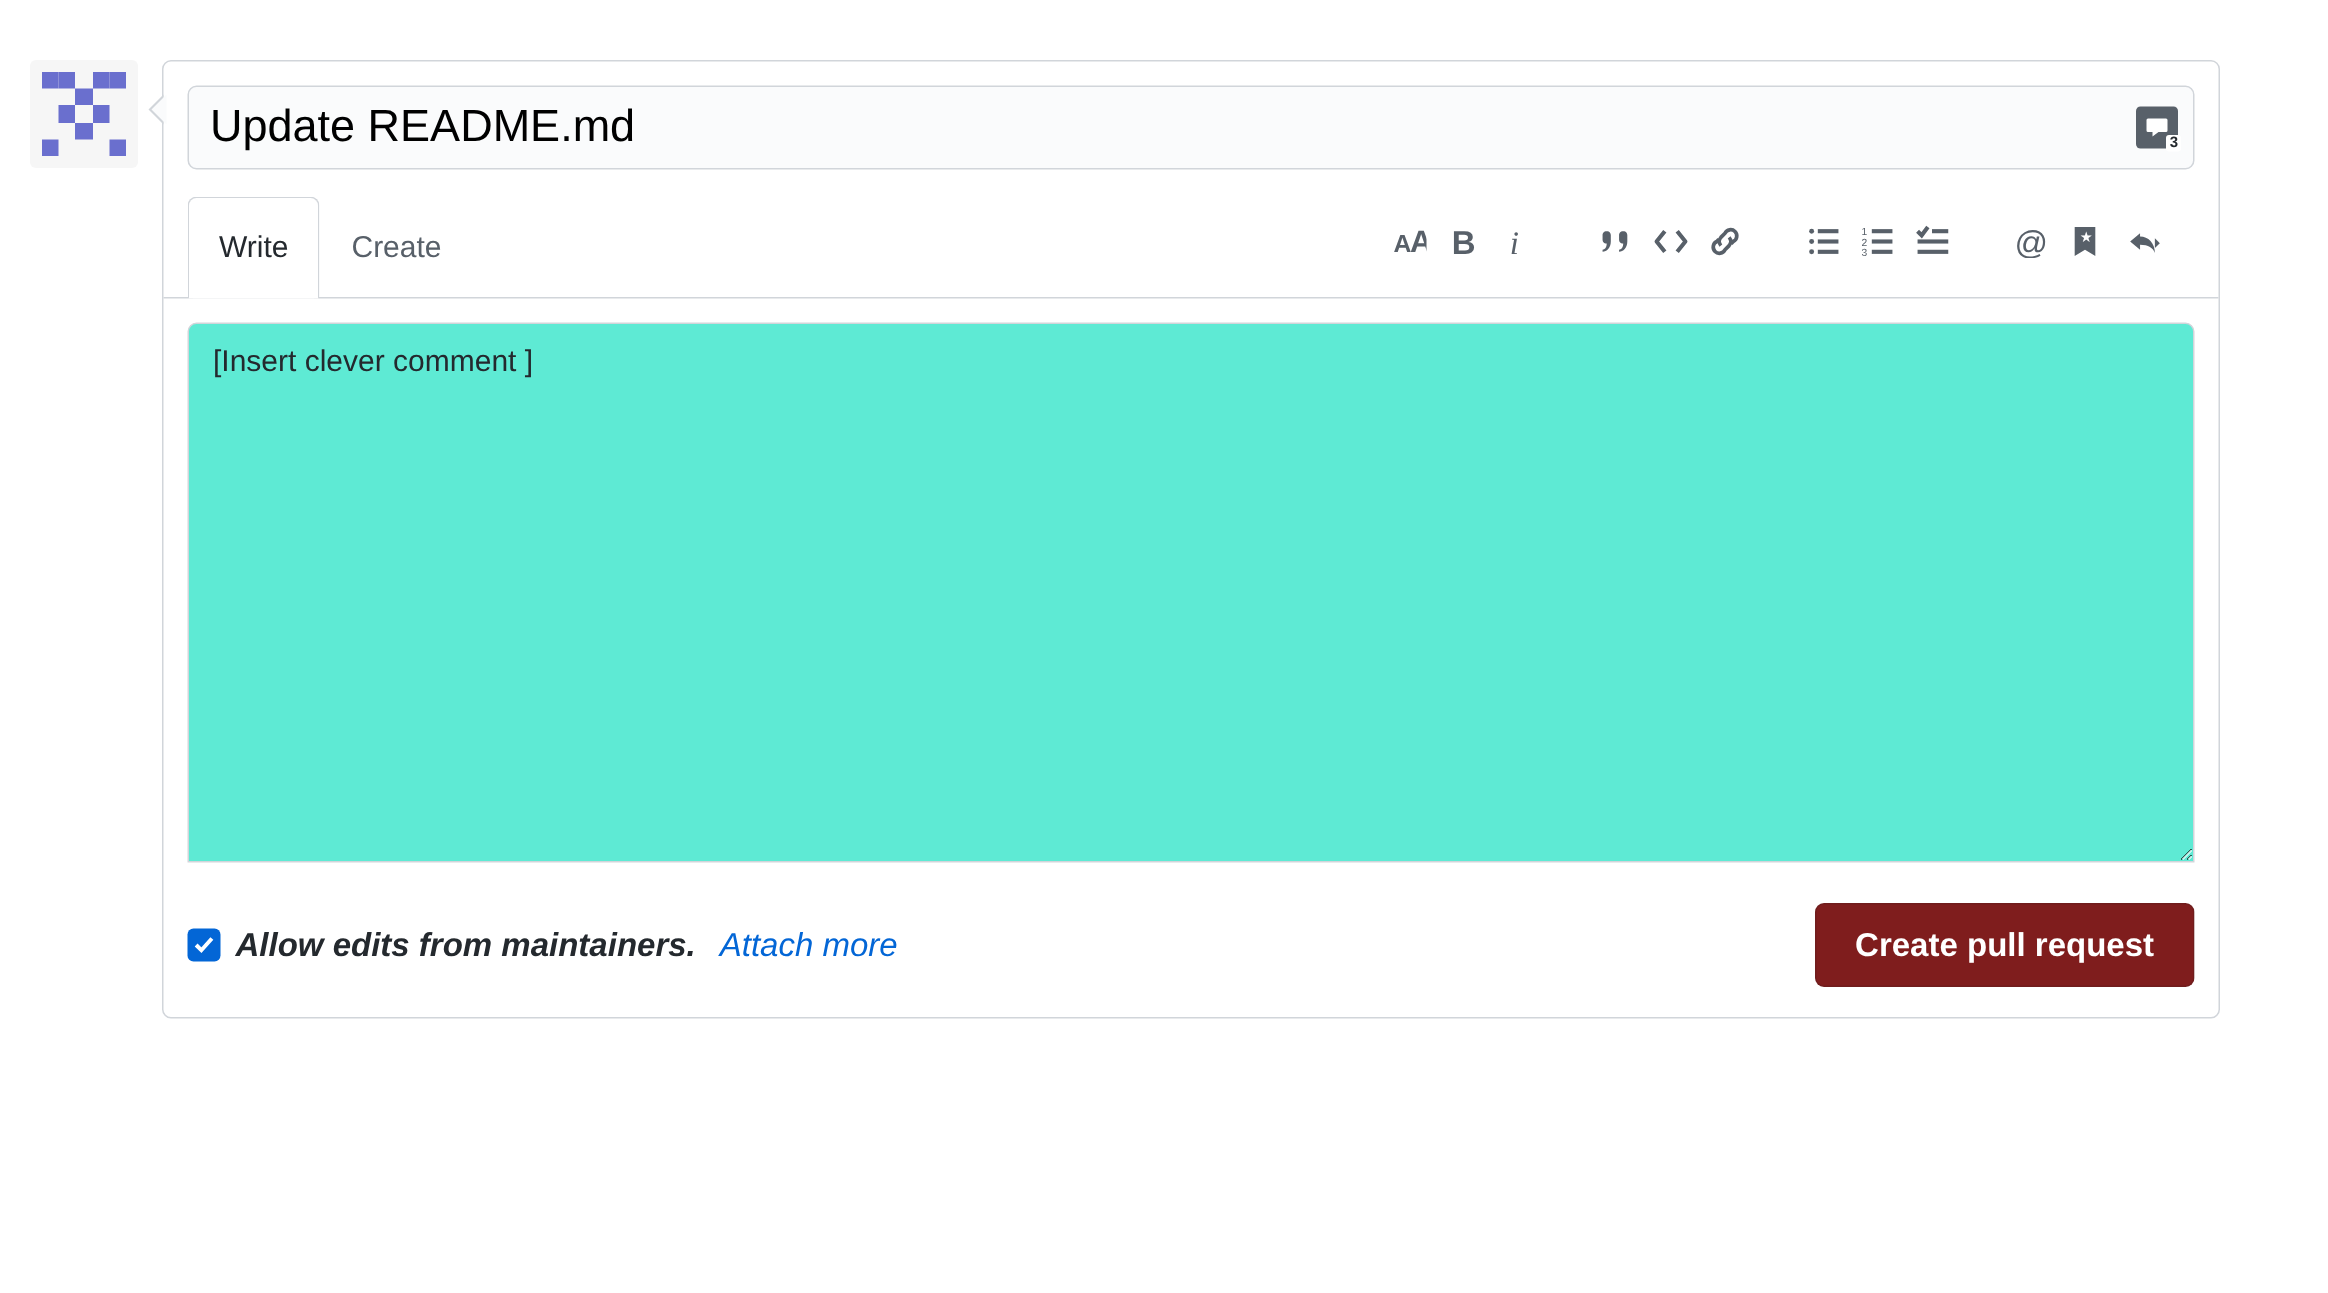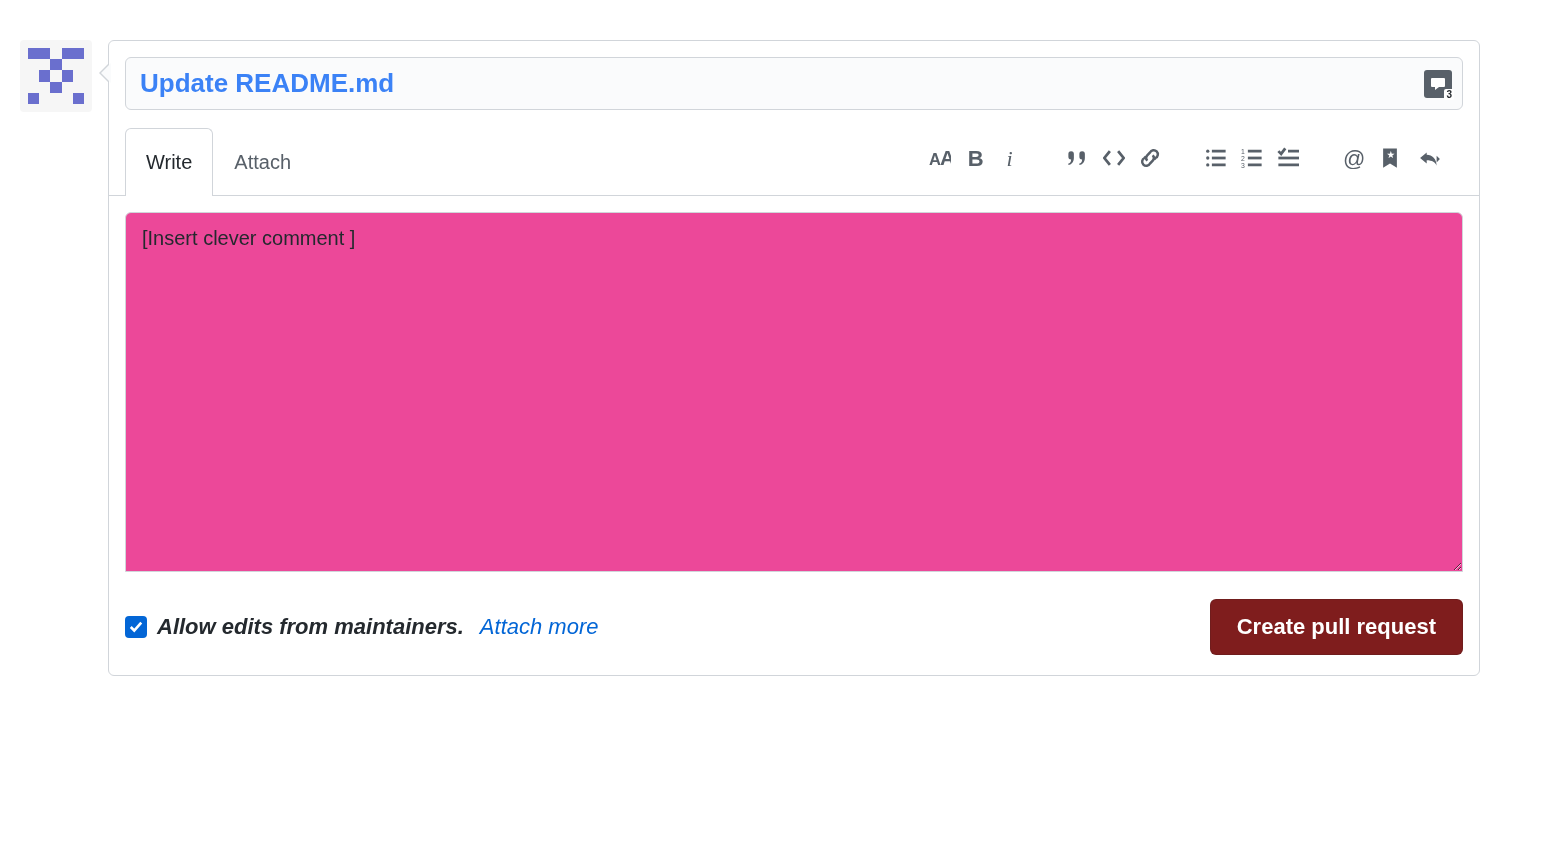--- a/index.html
+++ b/index.html
@@ -72,24 +72,23 @@
   border: 1px solid #d1d5da;
   border-radius: 6px;
   background: #fafbfc;
   color: #24292e;
   position: relative;
 }
 .title-input input {
   width: calc(100% - 40px);
   border: none;
   background: transparent;
-  font-size: 26px;
-  color: #3b82f6;
+  font-size: 30px;
+  color: #000000;
   outline: none;
-  font-weight: bold;
 }
 .title-icon {
   position: absolute;
   right: 10px;
   top: 50%;
   transform: translateY(-50%);
   width: 28px;
   height: 28px;
   background: #586069;
   border-radius: 3px;
@@ -150,21 +149,21 @@
 }
 .tb-btn svg { width: 22px; height: 22px; fill: currentColor; }
 .editor-area {
   padding: 16px;
 }
 .comment-textarea {
   width: 100%;
   height: 360px;
   border: 1px solid #d1d5da;
   border-radius: 6px 6px 0 0;
-  background: #ec4899;
+  background: #5eead4;
   padding: 14px 16px;
   font-size: 20px;
   color: #24292e;
   resize: vertical;
   outline: none;
   font-family: inherit;
 }
 .attach-hint {
   border: 1px solid #d1d5da;
   border-top: 1px dashed #d1d5da;
@@ -258,21 +257,21 @@
         <svg viewBox="0 0 16 16" width="16" height="16" style="fill:#fff;">
             <path d="M2 2h12a1 1 0 011 1v7a1 1 0 01-1 1H9l-4 3v-3H2a1 1 0 01-1-1V3a1 1 0 011-1z"></path>
           </svg>
         <span style="position:absolute;bottom:-2px;right:-2px;background:#fff;color:#24292e;border-radius:2px;font-size:10px;font-weight:700;padding:0 2px;">3</span>
       </div>
     </div>
 
     <div class="tabs-row">
       <div class="tabs">
         <div class="tab active">Write</div>
-        <div class="tab">Attach</div>
+        <div class="tab">Create</div>
       </div>
       <div class="toolbar">
         <div class="toolbar-group">
           <div class="tb-btn">
               <svg viewBox="0 0 16 16">
                 <text x="0" y="13" font-size="12" font-weight="700" fill="#586069">A</text>
                 <text x="8" y="13" font-size="15" font-weight="700" fill="#586069">A</text>
               </svg>
             </div>
           <div class="tb-btn">

